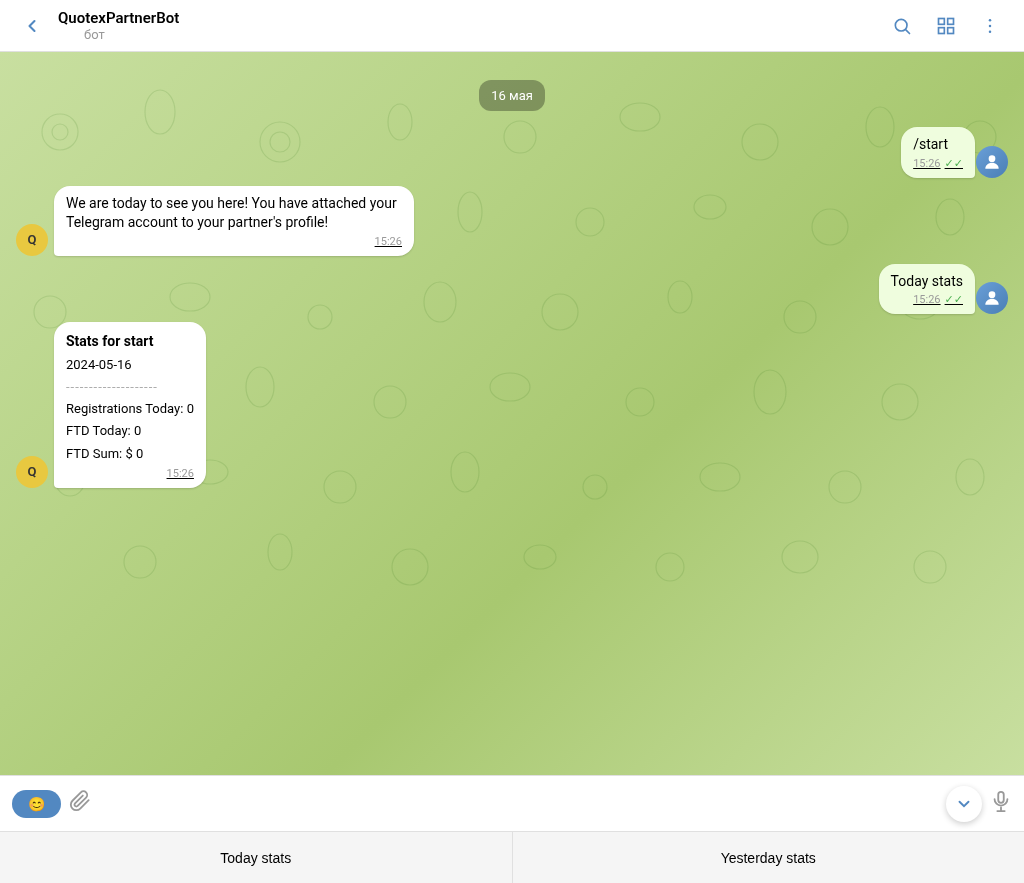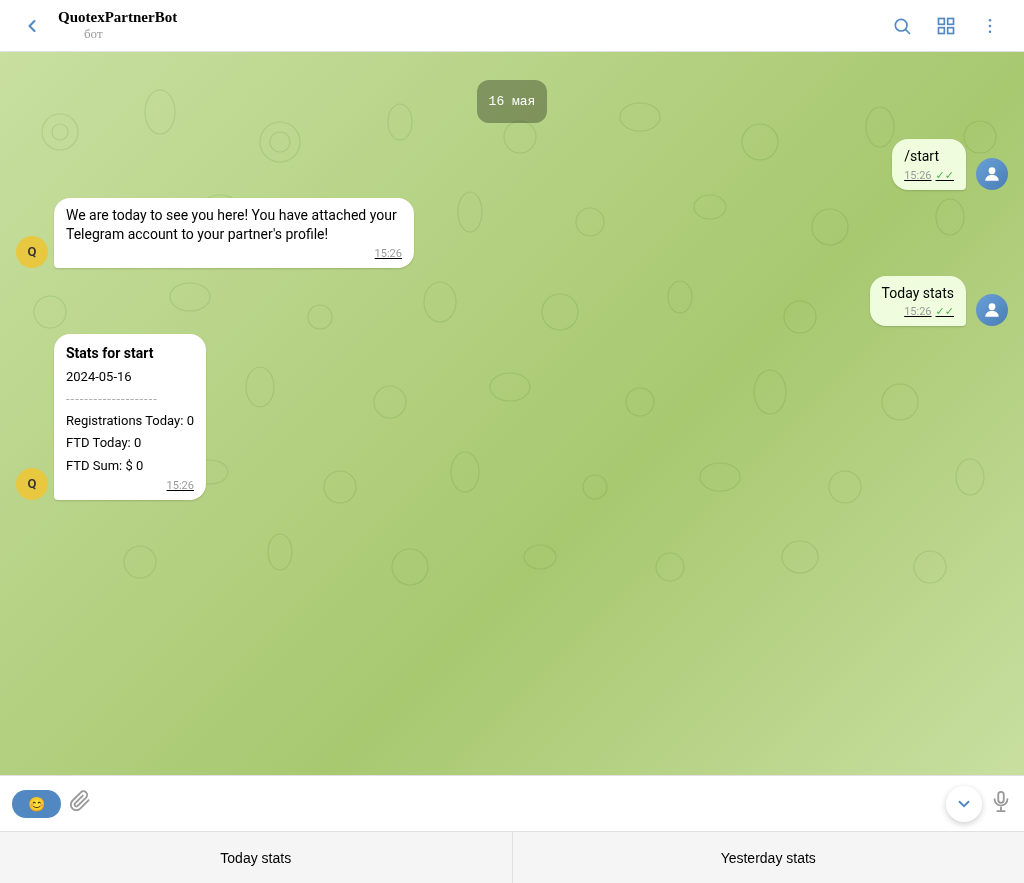--- a/index.html
+++ b/index.html
@@ -8,21 +8,21 @@
     
     .header {
       display: flex; align-items: center; padding: 8px 16px;
       background: #fff; border-bottom: 1px solid #e0e0e0;
       height: 52px; flex-shrink: 0;
     }
     .header-back {
       width: 32px; height: 32px; display: flex; align-items: center; justify-content: center;
       cursor: pointer; color: #5288c1; font-size: 20px;
     }
-    .header-info { flex: 1; padding-left: 10px; font-family: Liberation Serif, serif; }
+    .header-info { flex: 1; padding-left: 10px; }
     .header-name { font-size: 15px; font-weight: 600; color: #000; }
     .header-status { font-size: 13px; color: #999; margin-left: 26px; }
     .header-actions { display: flex; gap: 8px; }
     .header-icon {
       width: 36px; height: 36px; display: flex; align-items: center; justify-content: center;
       cursor: pointer; color: #5288c1; font-size: 18px;
     }
 
     
     .chat-area {
@@ -33,28 +33,28 @@
     .chat-messages {
       position: absolute; inset: 0; overflow-y: auto;
       padding: 16px 16px 8px 16px;
       display: flex; flex-direction: column; gap: 4px;
     }
 
     
     .date-badge {
       align-self: center;
       background: rgba(0,0,0,0.3); color: #fff;
-      padding: 14px 12px; border-radius: 12px;
-      font-size: 13px; margin: 12px 0; font-family: Liberation Mono, monospace;
+      padding: 8px 12px; border-radius: 12px;
+      font-size: 13px; margin: 12px 0;
     }
 
     
     .msg-row-out {
       display: flex; align-items: flex-end; justify-content: flex-end;
-      gap: 10px; margin-bottom: 4px;
+      gap: 1px; margin-bottom: 4px;
     }
     .msg-row-in {
       display: flex; align-items: flex-end; justify-content: flex-start;
       gap: 6px; margin-bottom: 4px;
     }
 
     .avatar {
       width: 32px; height: 32px; border-radius: 50%;
       background: #4a7fb5; flex-shrink: 0; overflow: hidden;
       display: flex; align-items: center; justify-content: center;

